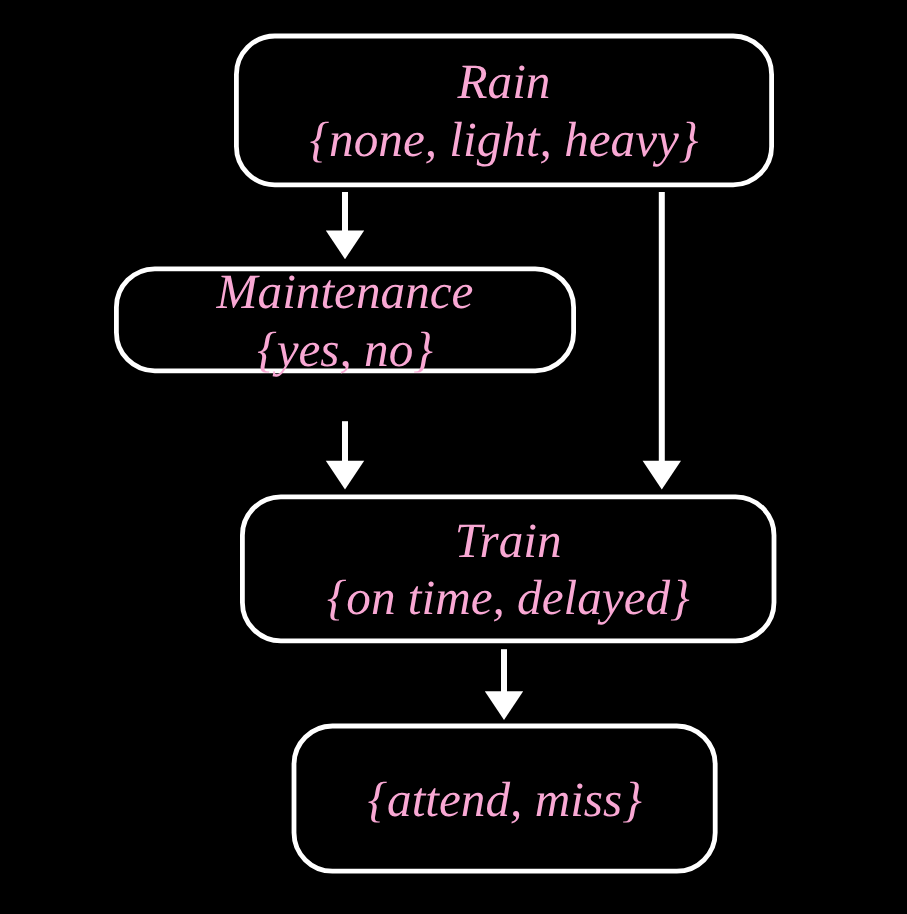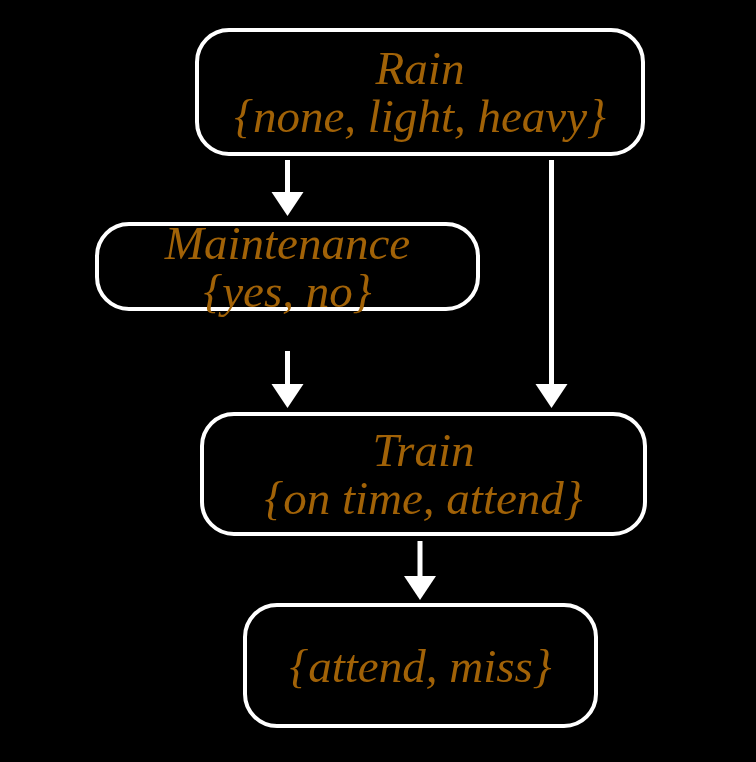--- a/index.html
+++ b/index.html
@@ -22,27 +22,27 @@
     width: 756px;
     height: 762px;
     pointer-events: none;
   }
   .node {
     position: absolute;
     box-sizing: border-box;
     border: 4px solid #ffffff;
     border-radius: 34px;
     background: #000000;
-    color: #a16207;
+    color: #f9a8d4;
     display: flex;
     flex-direction: column;
     justify-content: center;
     align-items: center;
     font-style: italic;
-    font-size: 47px;
+    font-size: 41px;
     line-height: 48px;
     text-align: center;
     white-space: nowrap;
   }
   #node-rain        { left: 195px; top: 28px;  width: 450px; height: 128px; }
   #node-maintenance { left: 95px;  top: 222px; width: 385px; height: 89px; }
   #node-train       { left: 200px; top: 412px; width: 447px; height: 124px; }
   #node-appointment { left: 243px; top: 603px; width: 355px; height: 125px; }
   .node-title, .node-domain { display: block; }
 </style>
@@ -79,20 +79,20 @@
     <span class="node-domain">{none, light, heavy}</span>
   </div>
 
   <div class="node" id="node-maintenance">
     <span class="node-title">Maintenance</span>
     <span class="node-domain">{yes, no}</span>
   </div>
 
   <div class="node" id="node-train">
     <span class="node-title">Train</span>
-    <span class="node-domain">{on time, attend}</span>
+    <span class="node-domain">{on time, delayed}</span>
   </div>
 
   <div class="node" id="node-appointment">
     <span class="node-domain">{attend, miss}</span>
   </div>
 
 </div>
 
 </body></html>

